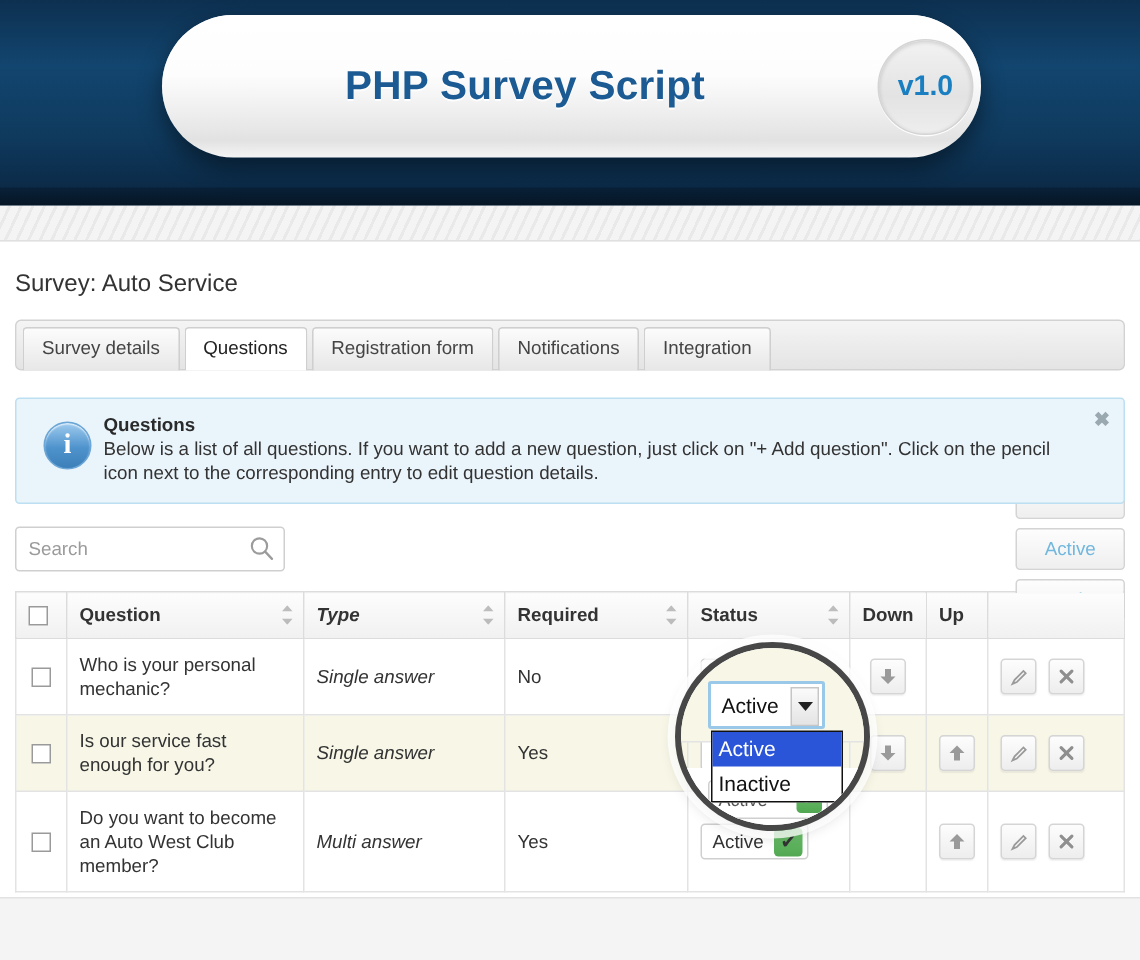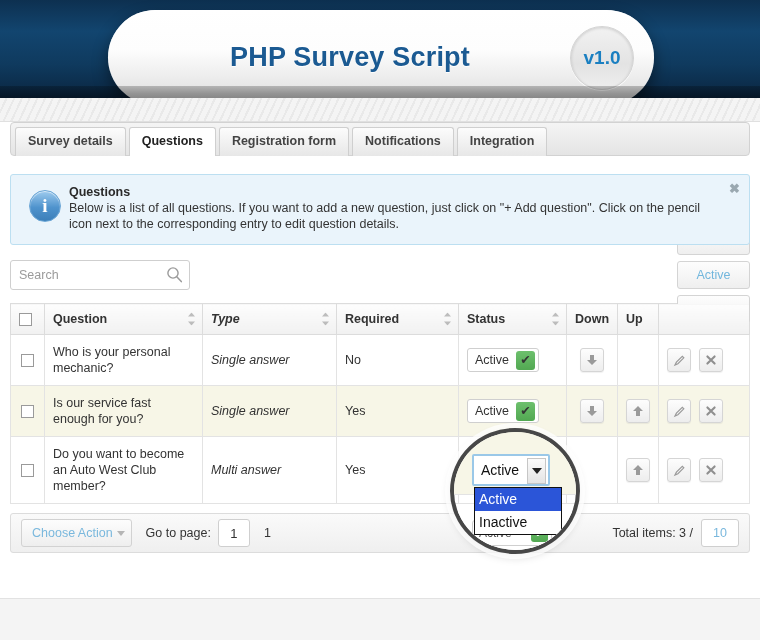--- a/index.html
+++ b/index.html
@@ -10,21 +10,21 @@
     font-size:13px;
     color:#333;
     background:#ffffff;
     overflow:hidden;
     position:relative;
   }
 
   
   .header {
     position:relative;
-    height:98px;
+    height:137px;
     background:linear-gradient(180deg,#0d3050 0%,#12456f 32%,#0f3a5e 66%,#0a2540 100%);
     overflow:hidden;
   }
   .header:after{
     content:"";position:absolute;left:0;right:0;bottom:0;height:12px;
     background:linear-gradient(180deg,rgba(0,0,0,0.22),rgba(0,0,0,0.42));
   }
   .logo-pill{
     position:absolute; left:108px; top:10px;
     width:546px; height:95px;
@@ -33,21 +33,21 @@
     box-shadow:0 7px 16px rgba(0,0,0,0.45), inset 0 2px 2px rgba(255,255,255,0.9);
     display:flex; align-items:center; justify-content:center;
   }
   .logo-title{
     font-size:27px; font-weight:bold; color:#1b5a92;
     letter-spacing:0.2px;
     text-shadow:0 1px 0 rgba(255,255,255,0.85);
     margin-right:62px;
   }
   .version-badge{
-    position:absolute; right:20px; top:50%; transform:translateY(-50%);
+    position:absolute; right:5px; top:50%; transform:translateY(-50%);
     width:64px; height:64px; border-radius:50%;
     background:linear-gradient(180deg,#f2f2f2,#e3e3e3 60%,#eeeeee);
     border:1px solid #d4d4d4;
     box-shadow:inset 0 1px 3px rgba(0,0,0,0.16), 0 1px 0 rgba(255,255,255,0.9);
     display:flex; align-items:center; justify-content:center;
     font-size:19px; font-weight:bold; color:#1a7fc1;text-align:right;
   }
   .stripe-band{
     height:24px;
     background-color:#f2f2f2;
@@ -63,21 +63,20 @@
   }
 
   
   .tabs-wrap{
     position:relative;
     background:linear-gradient(180deg,#f4f4f4,#e4e4e4);
     border:1px solid #d2d2d2;
     border-radius:4px;
     height:34px;
     padding:4px 0 0 4px;
-    font-weight:bold;
   }
   .tab{
     display:inline-block;
     height:29px; line-height:27px;
     padding:0 12px;
     margin-right:3px;
     font-size:12.5px; color:#444;
     background:linear-gradient(180deg,#fcfcfc,#e7e7e7);
     border:1px solid #cfcfcf;
     border-bottom:none;
@@ -373,20 +372,21 @@
 <div class="header">
   <div class="logo-pill">
     <div class="logo-title">PHP Survey Script</div>
     <div class="version-badge">v1.0</div>
   </div>
 </div>
 <div class="stripe-band"></div>
 
 <div class="page">
 
+  <h1 class="page-title">Survey: Auto Service</h1>
 
   <div class="tabs-wrap">
     <div class="tab">Survey details</div><div class="tab active">Questions</div><div class="tab">Registration form</div><div class="tab">Notifications</div><div class="tab">Integration</div>
   </div>
 
   <div class="infobox">
     <div class="info-icon">i</div>
     <div class="info-title">Questions</div>
     <div class="info-text">Below is a list of all questions. If you want to add a new question, just click on "+ Add question". Click on the pencil icon next to the corresponding entry to edit question details.</div>
     <div class="info-close">✖</div>

